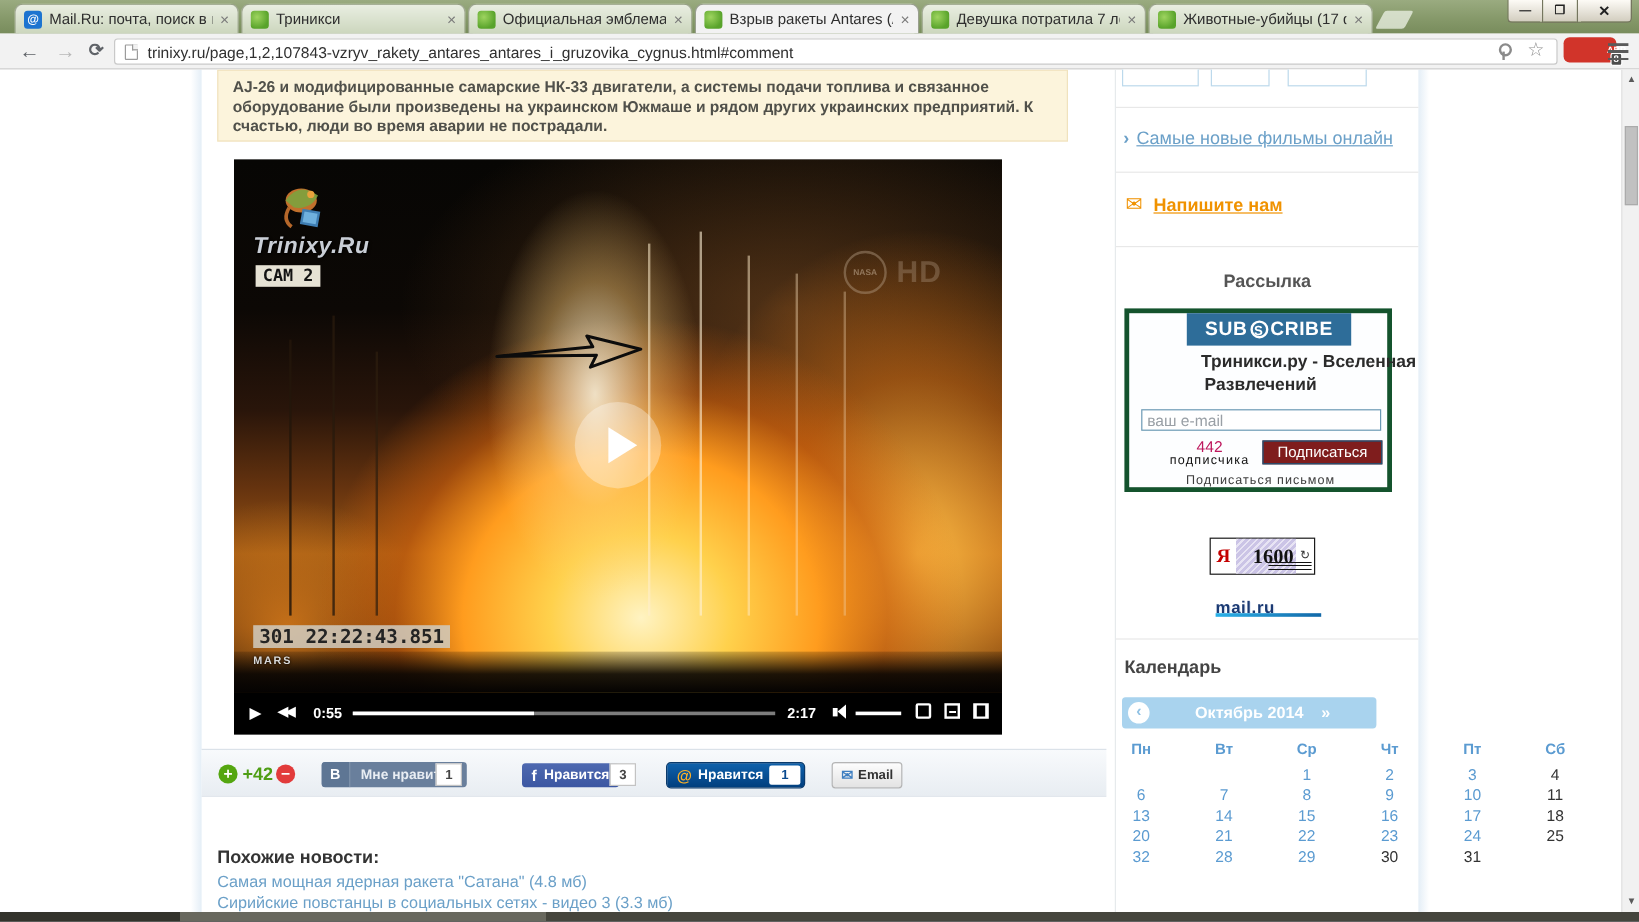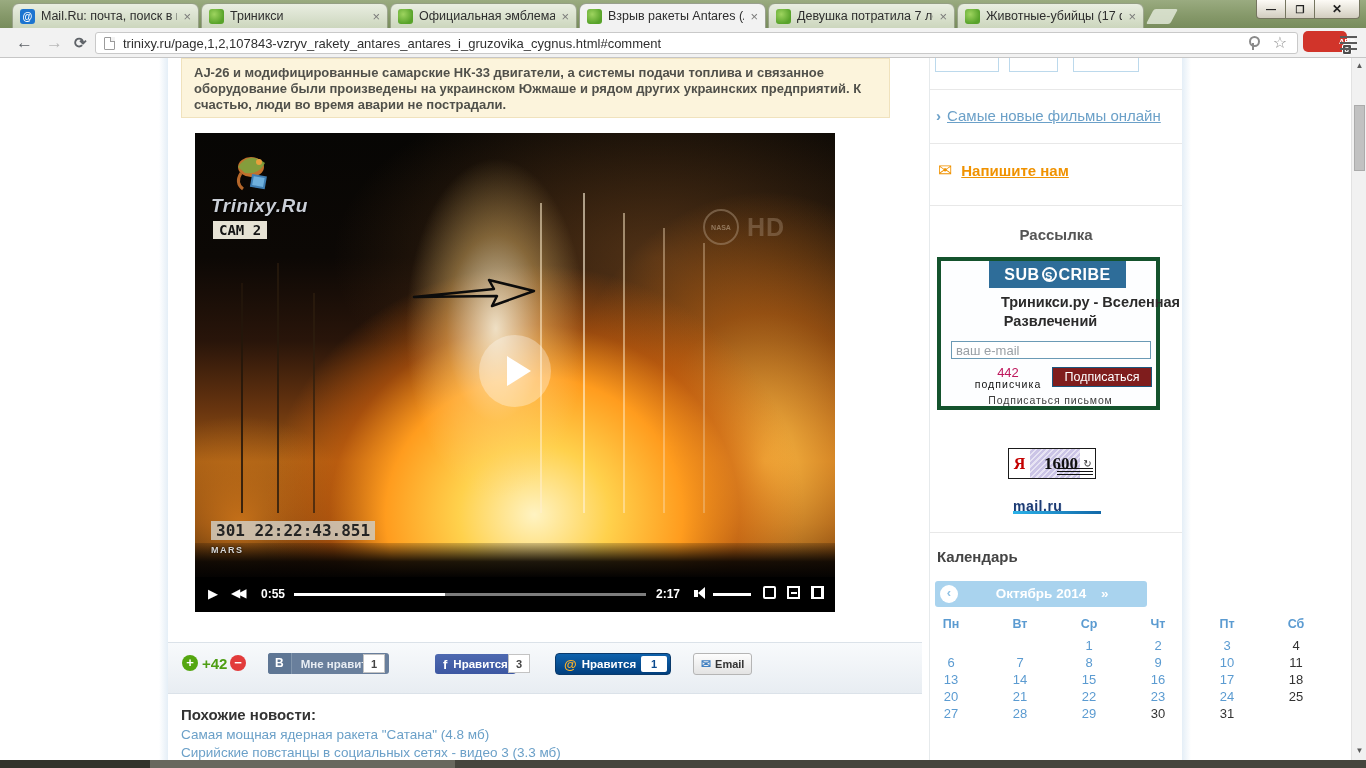--- a/index.html
+++ b/index.html
@@ -110,21 +110,21 @@
   .c-vol { position:absolute; left:499px; top:10px; display:flex; align-items:center; }
   .c-vol .box { width:4px; height:7px; background:#fff; }
   .c-vol .tri { width:0; height:0; border-right:7px solid #fff; border-top:6px solid transparent; border-bottom:6px solid transparent; }
   .c-slider { position:absolute; left:518px; top:16px; width:38px; height:3px; background:#fff; }
   .c-sq { position:absolute; top:9px; width:13px; height:13px; border:2px solid #fff; }
   .c-sq.pip { left:568px; border-radius:2px; }
   .c-sq.list { left:592px; background:repeating-linear-gradient(#fff 0 1.5px, transparent 1.5px 4px); background-clip:content-box; padding:1.5px; }
   .c-sq.fs { left:616px; border-left-width:3px; border-right-width:3px; }
 
   
-  .likerow { position:absolute; left:168px; top:584px; width:754px; height:52px;
+  .likerow { position:absolute; left:168px; top:566px; width:754px; height:40px;
     background:linear-gradient(#f8fafc,#e8edf2); border-top:1px solid #dbe2e9; border-bottom:1px solid #dbe2e9; }
   .circle-btn { position:absolute; top:12px; width:16px; height:16px; border-radius:50%; color:#fff;
     font-size:13px; font-weight:bold; text-align:center; line-height:15px; }
   .plus { left:14px; background:#54a610; } .plus::before { content:'+'; }
   .minus { left:62px; background:#e23b3b; } .minus::before { content:'−'; }
   .score { position:absolute; left:34px; top:12px; color:#4e9e14; font-size:15px; font-weight:bold; }
   .vk-btn { position:absolute; left:100px; top:10px; height:21px; border-radius:3px; overflow:hidden;
     display:flex; align-items:center; background:#697f9c; color:#fff; font-size:11.5px; font-weight:bold; }
   .vk-b { padding:0 7px; background:#5e7694; border-right:1px solid #8296ad; font-size:12px; line-height:21px; }
   .vk-label { padding:0 9px; color:#e8edf3; }
@@ -454,21 +454,21 @@
         <div class="cal-week" style="top: 630px;">
           <div class="cal-cell">20</div>
           <div class="cal-cell">21</div>
           <div class="cal-cell">22</div>
           <div class="cal-cell">23</div>
           <div class="cal-cell">24</div>
           <div class="cal-cell dark">25</div>
           <div class="cal-cell">26</div>
         </div>
         <div class="cal-week" style="top: 647px;">
-          <div class="cal-cell">27</div>
+          <div class="cal-cell">32</div>
           <div class="cal-cell">28</div>
           <div class="cal-cell">29</div>
           <div class="cal-cell dark">30</div>
           <div class="cal-cell dark">31</div>
           <div class="cal-cell"></div>
           <div class="cal-cell"></div>
         </div>
       </div>
   </div>
 

